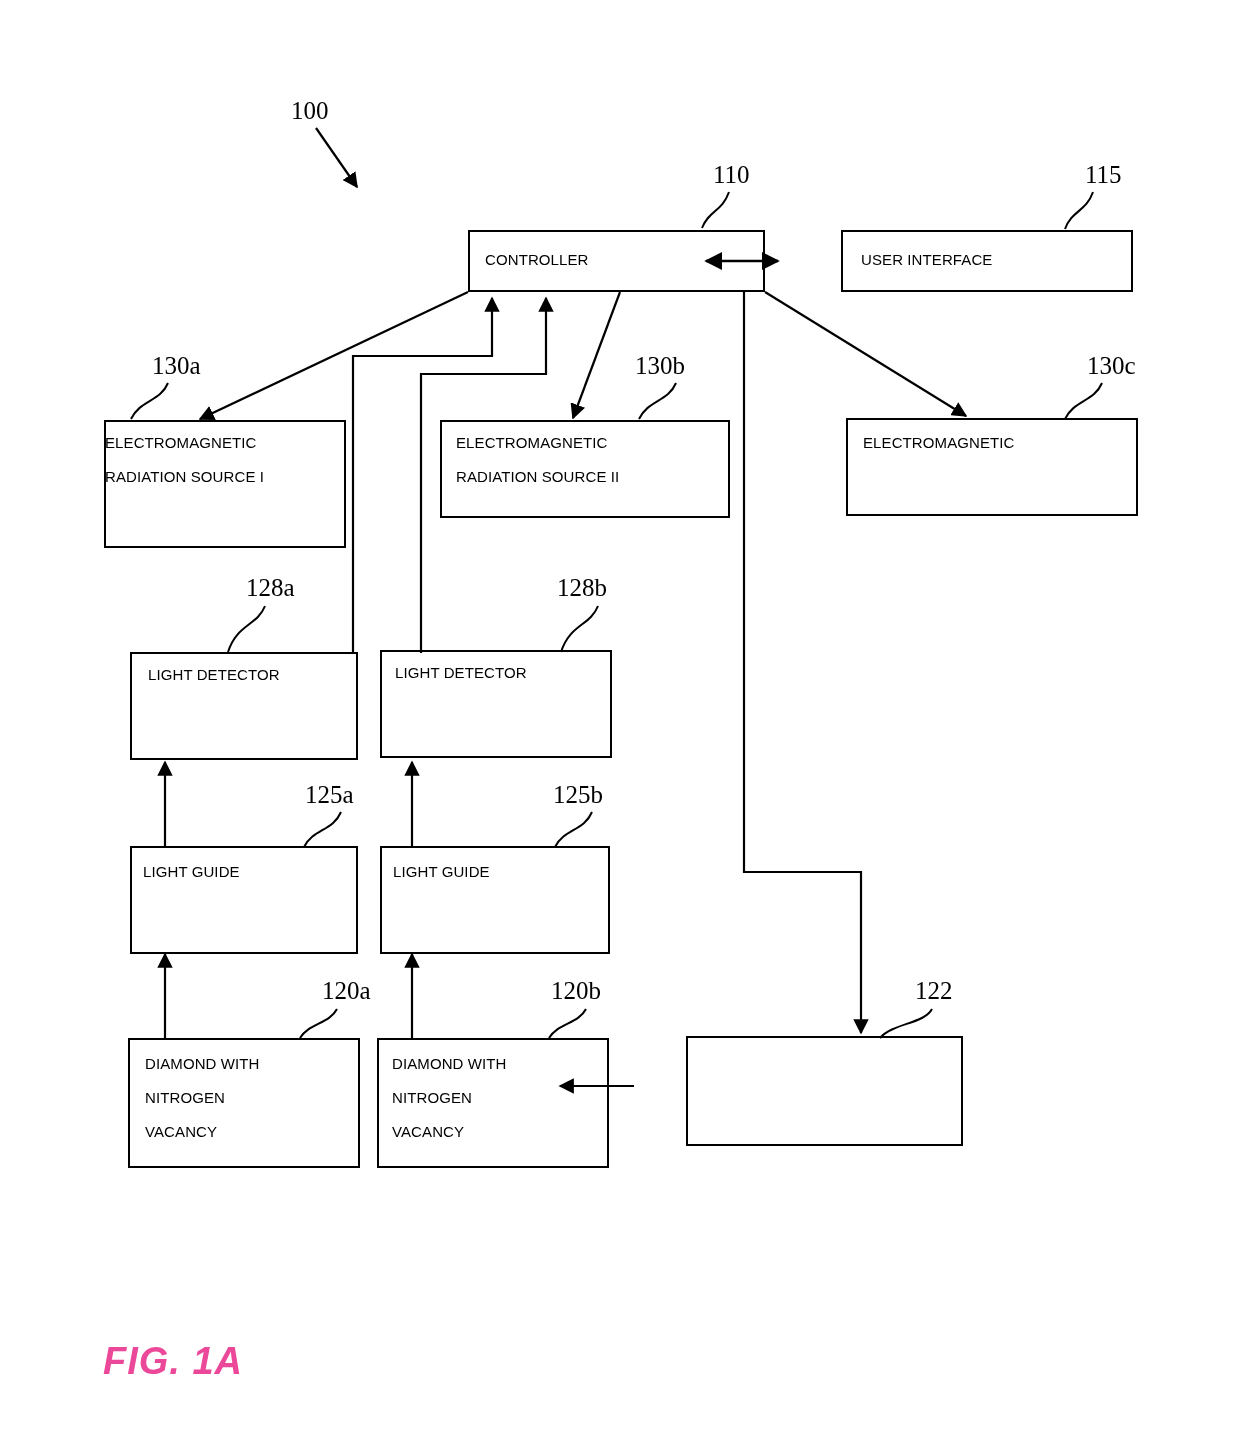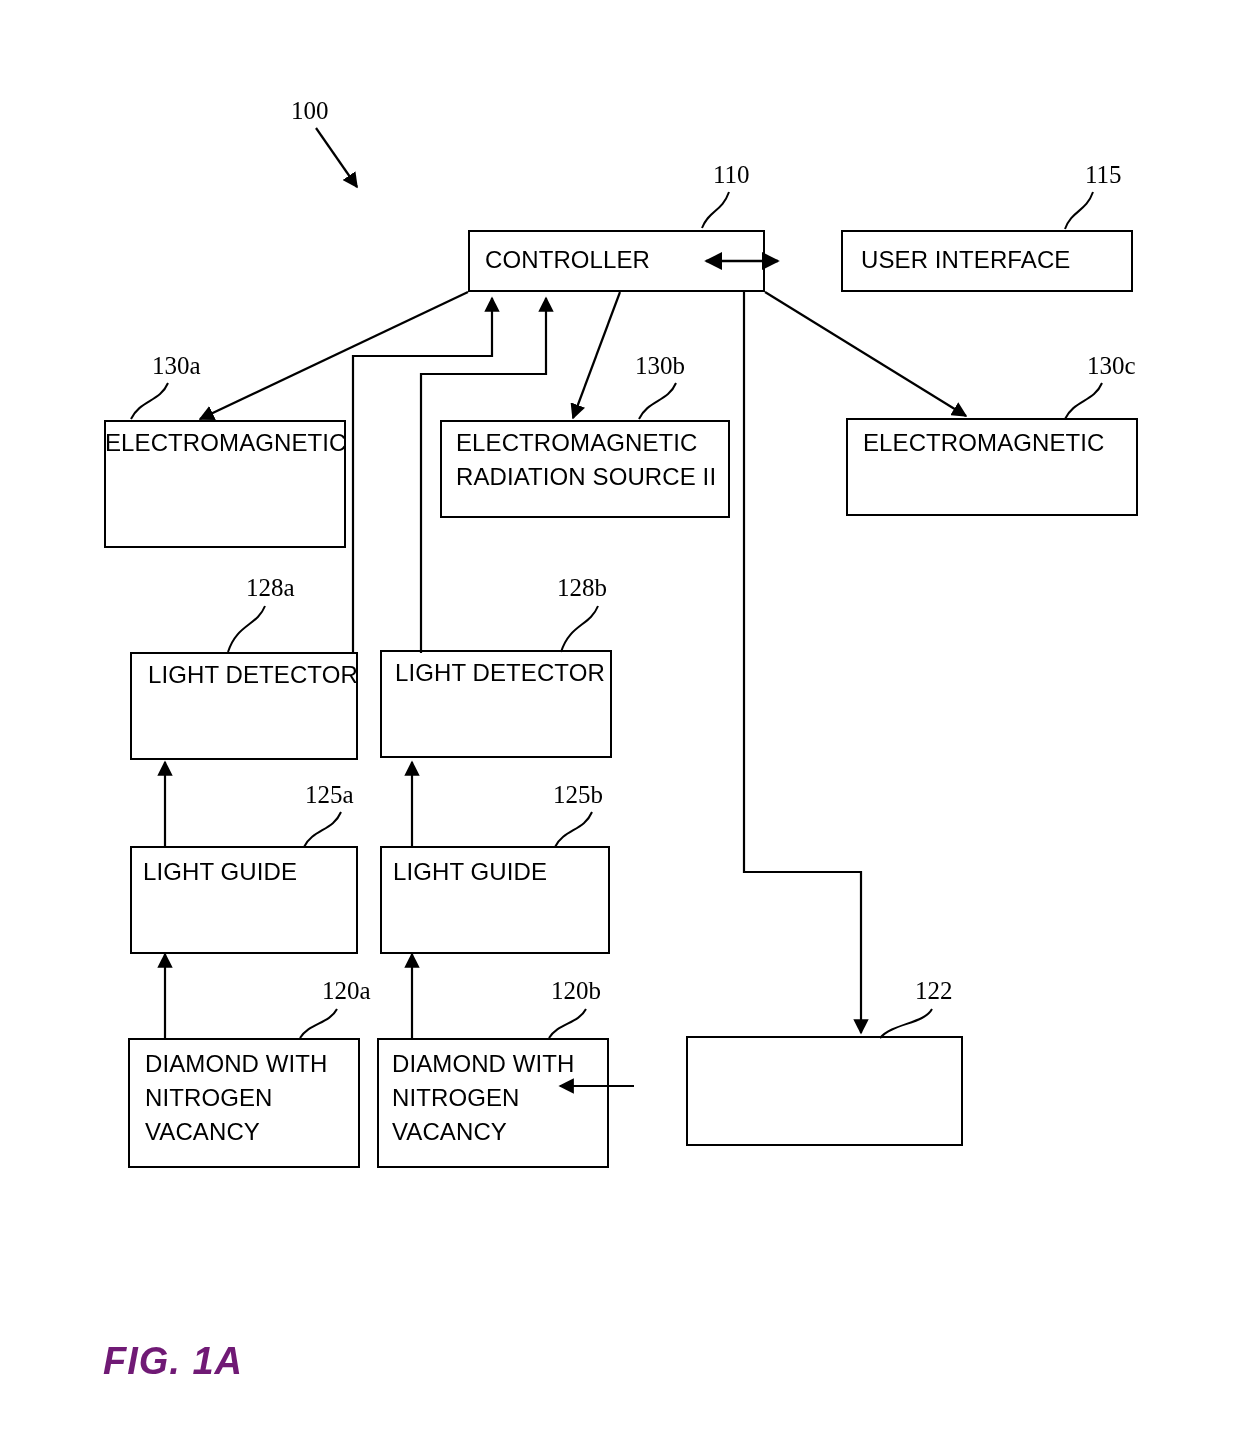--- a/index.html
+++ b/index.html
@@ -27,21 +27,21 @@
   .node-box {
     position: absolute;
     box-sizing: border-box;
     border: 2px solid #000000;
     background: transparent;
     z-index: 3;
   }
   .node-label {
     position: absolute;
     z-index: 4;
-    font-size: 24px;
+    font-size: 15px;
     line-height: 34px;
     letter-spacing: 0.1px;
     white-space: pre;
     color: #000;
   }
   .ref-num {
     position: absolute;
     z-index: 5;
     font-size: 25px;
     font-family: "Liberation Serif", serif;
@@ -50,21 +50,21 @@
   }
   .fig-caption {
     position: absolute;
     z-index: 5;
     font-size: 38px;
     font-weight: bold;
     font-style: italic;
     font-family: "Liberation Sans", sans-serif;
     letter-spacing: 1px;
     white-space: pre;
-    color: #701a75;
+    color: #ec4899;
   }
 </style>
 </head>
 <body>
 
 <div id="figure-root">
 
   <svg id="svg-layer" viewBox="0 0 1240 1434" xmlns="http://www.w3.org/2000/svg">
     <defs>
       <marker id="arrow-solid" viewBox="0 0 10 10" refX="9" refY="5" markerWidth="7" markerHeight="7" orient="auto-start-reverse">
@@ -130,20 +130,21 @@
   <div class="ref-num" style="left:915px; top:977px;">122</div>
 
   <div class="node-box" style="left:468px; top:230px; width:297px; height:62px;"></div>
   <div class="node-label" style="left:485px; top:243px; width:220px;">CONTROLLER</div>
 
   <div class="node-box" style="left:841px; top:230px; width:292px; height:62px;"></div>
   <div class="node-label" style="left:861px; top:243px; width:260px;">USER INTERFACE</div>
 
   <div class="node-box" style="left:104px; top:420px; width:242px; height:128px;"></div>
   <div class="node-label" style="left:105px; top:426px; width:300px;">ELECTROMAGNETIC</div>
+  <div class="node-label" style="left:105px; top:460px; width:300px;">RADIATION SOURCE I</div>
 
   <div class="node-box" style="left:440px; top:420px; width:290px; height:98px;"></div>
   <div class="node-label" style="left:456px; top:426px; width:300px;">ELECTROMAGNETIC</div>
   <div class="node-label" style="left:456px; top:460px; width:300px;">RADIATION SOURCE II</div>
 
   <div class="node-box" style="left:846px; top:418px; width:292px; height:98px;"></div>
   <div class="node-label" style="left:863px; top:426px; width:300px;">ELECTROMAGNETIC</div>
 
   <div class="node-box" style="left:130px; top:652px; width:228px; height:108px;"></div>
   <div class="node-label" style="left:148px; top:658px; width:220px;">LIGHT DETECTOR</div>

